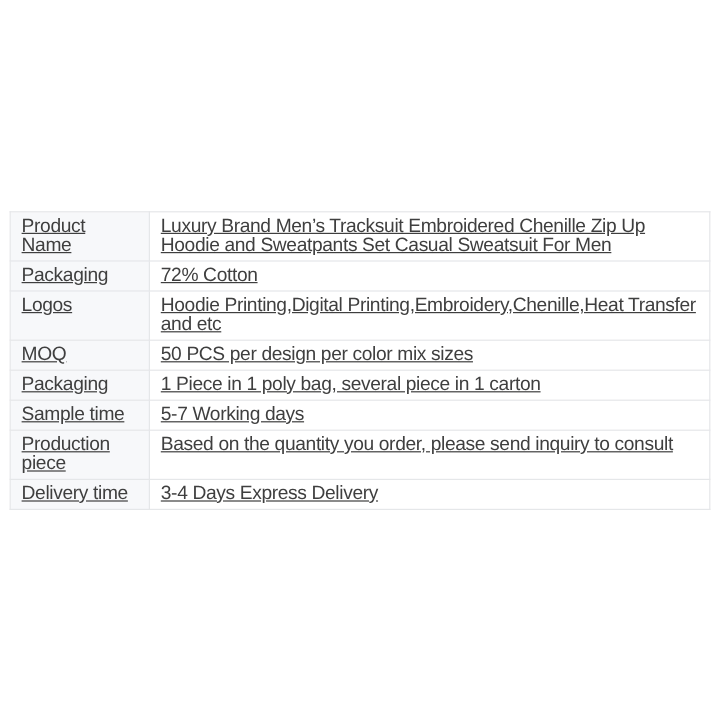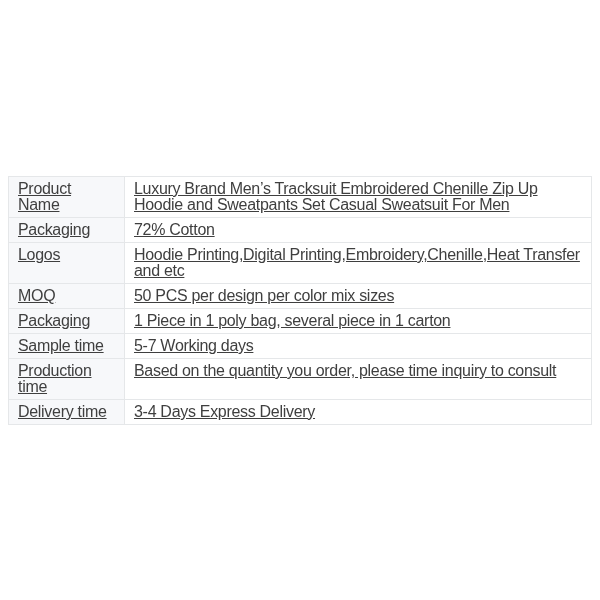--- a/index.html
+++ b/index.html
@@ -75,22 +75,22 @@
           </tr>
           <tr>
             <td class="label-cell">Packaging</td>
             <td class="value-cell">1 Piece in 1 poly bag, several piece in 1 carton</td>
           </tr>
           <tr>
             <td class="label-cell">Sample time</td>
             <td class="value-cell">5-7 Working days</td>
           </tr>
           <tr>
-            <td class="label-cell">Production time</td>
-            <td class="value-cell">Based on the quantity you order, please time inquiry to consult</td>
+            <td class="label-cell">Production piece</td>
+            <td class="value-cell">Based on the quantity you order, please send inquiry to consult</td>
           </tr>
           <tr>
             <td class="label-cell">Delivery time</td>
             <td class="value-cell">3-4 Days Express Delivery</td>
           </tr>
         </tbody>
     </table>
   </div>
 </div>
 

